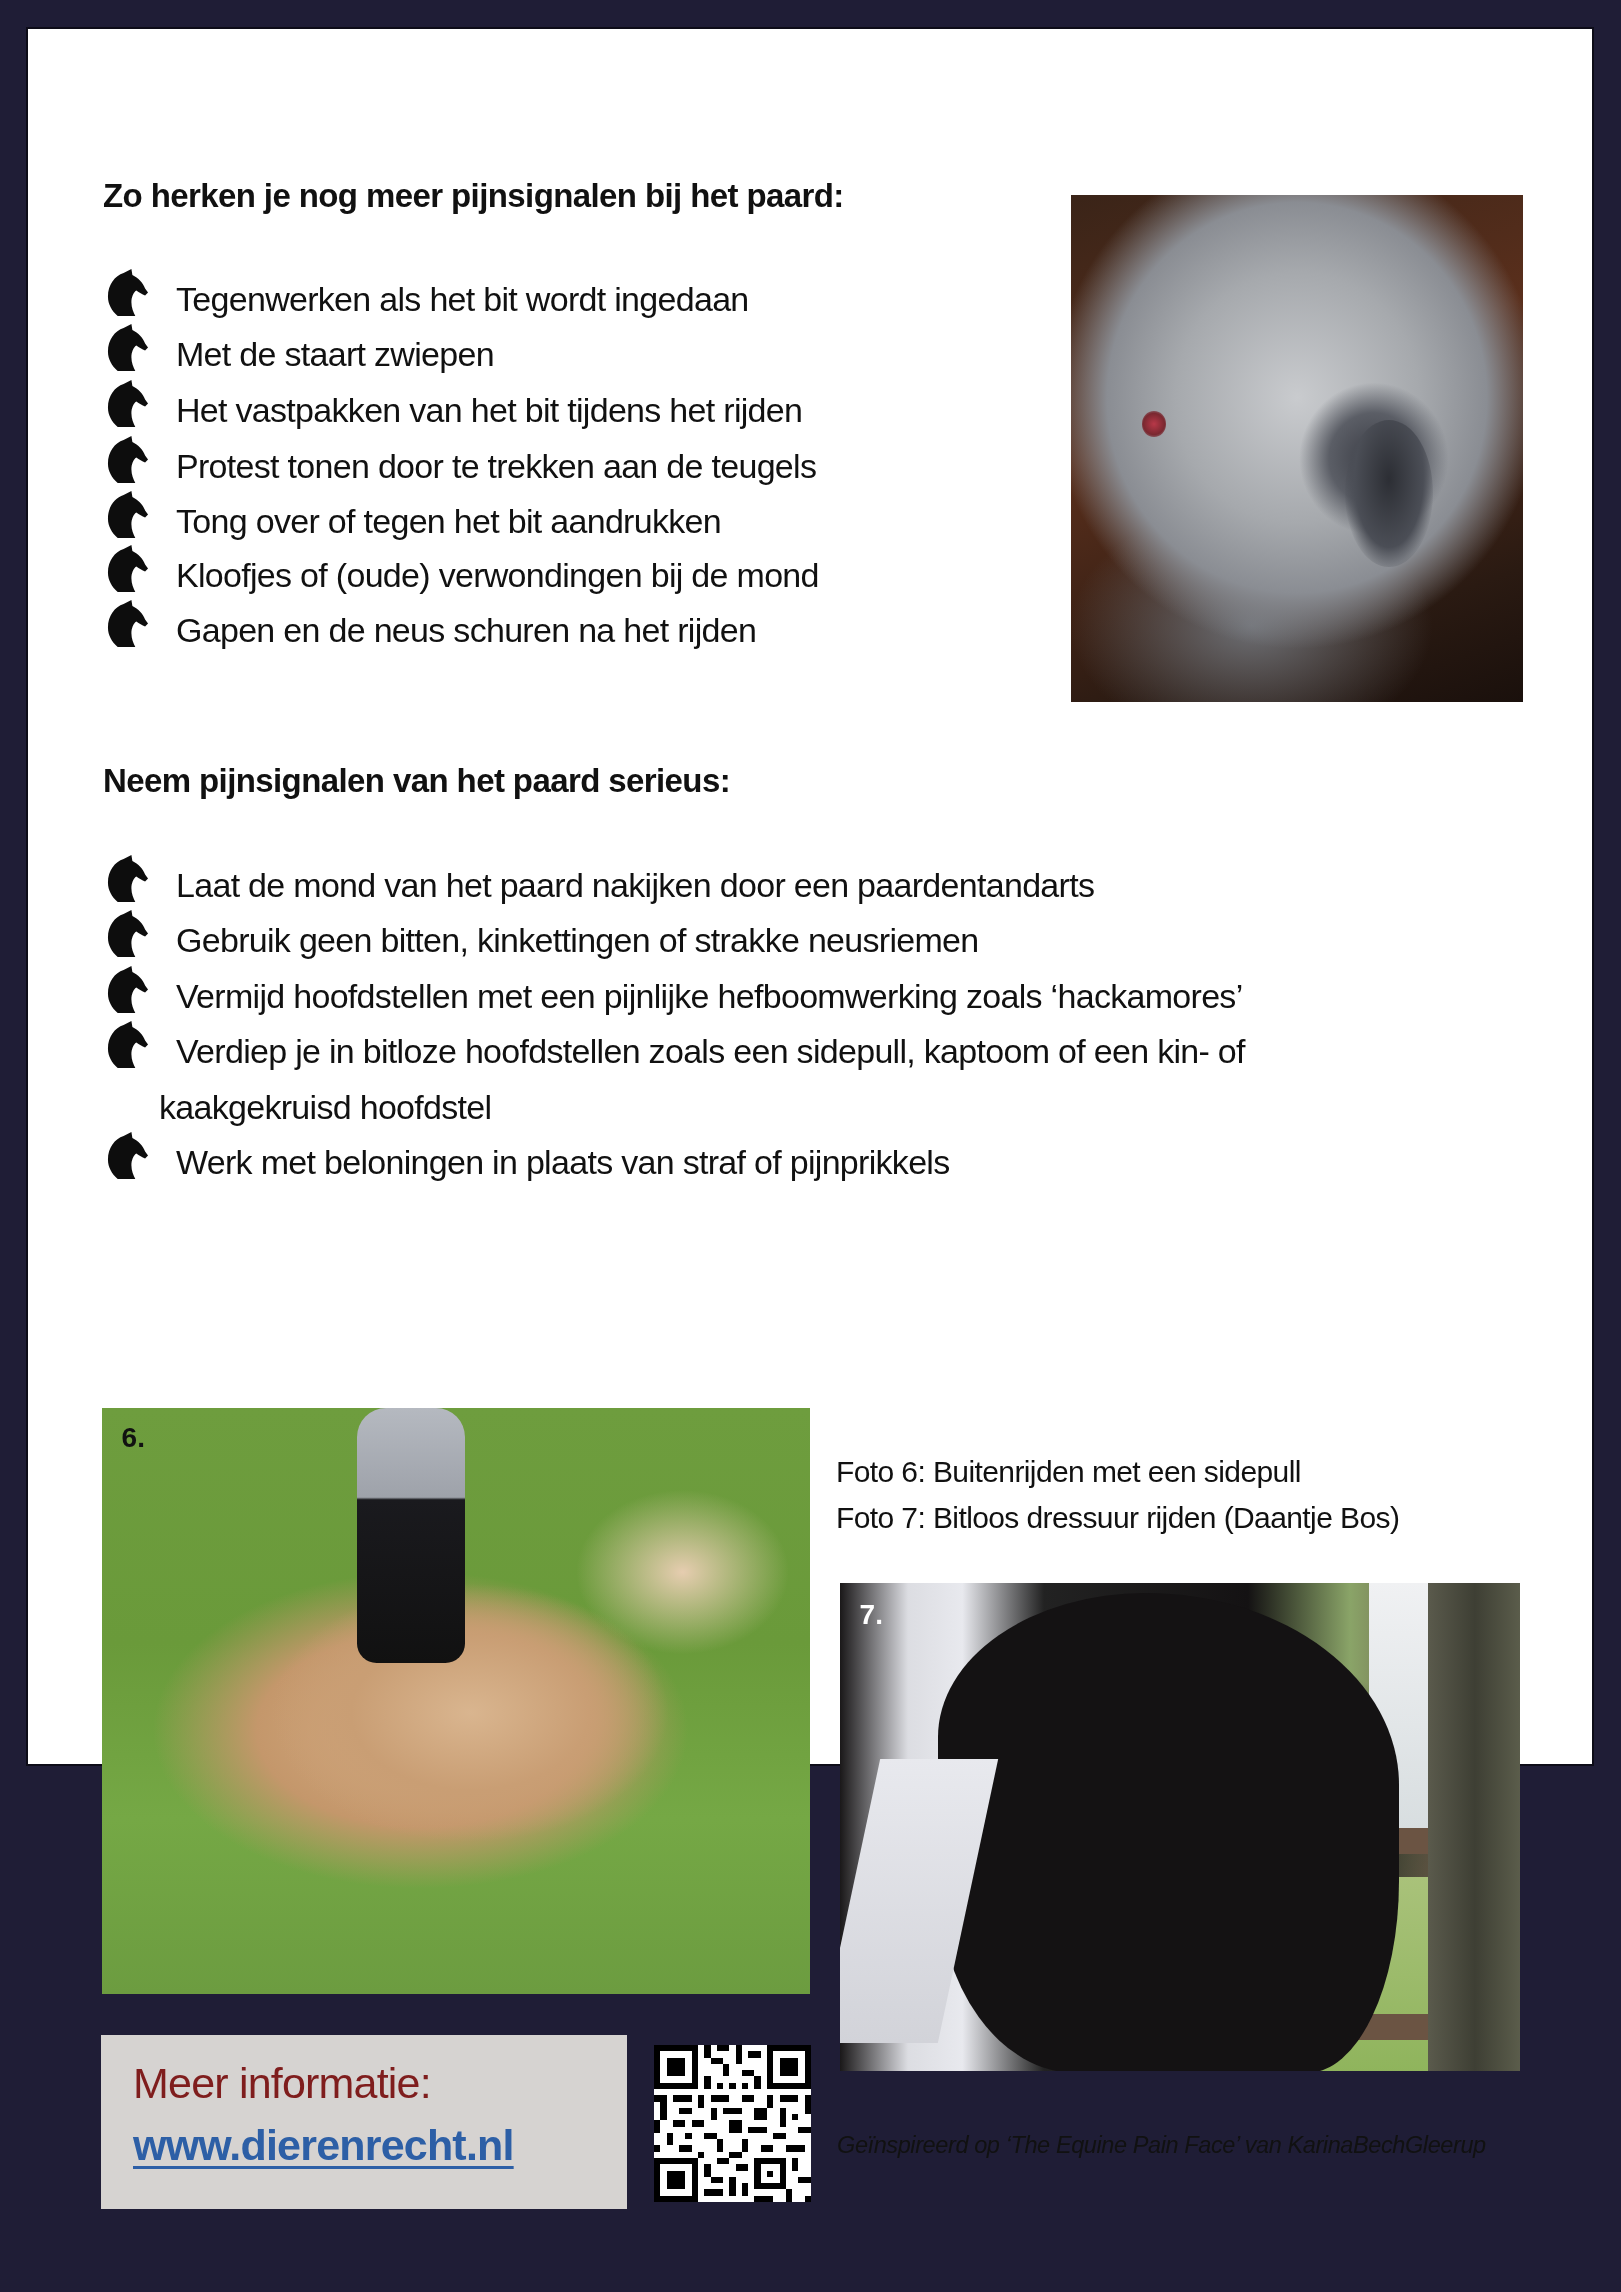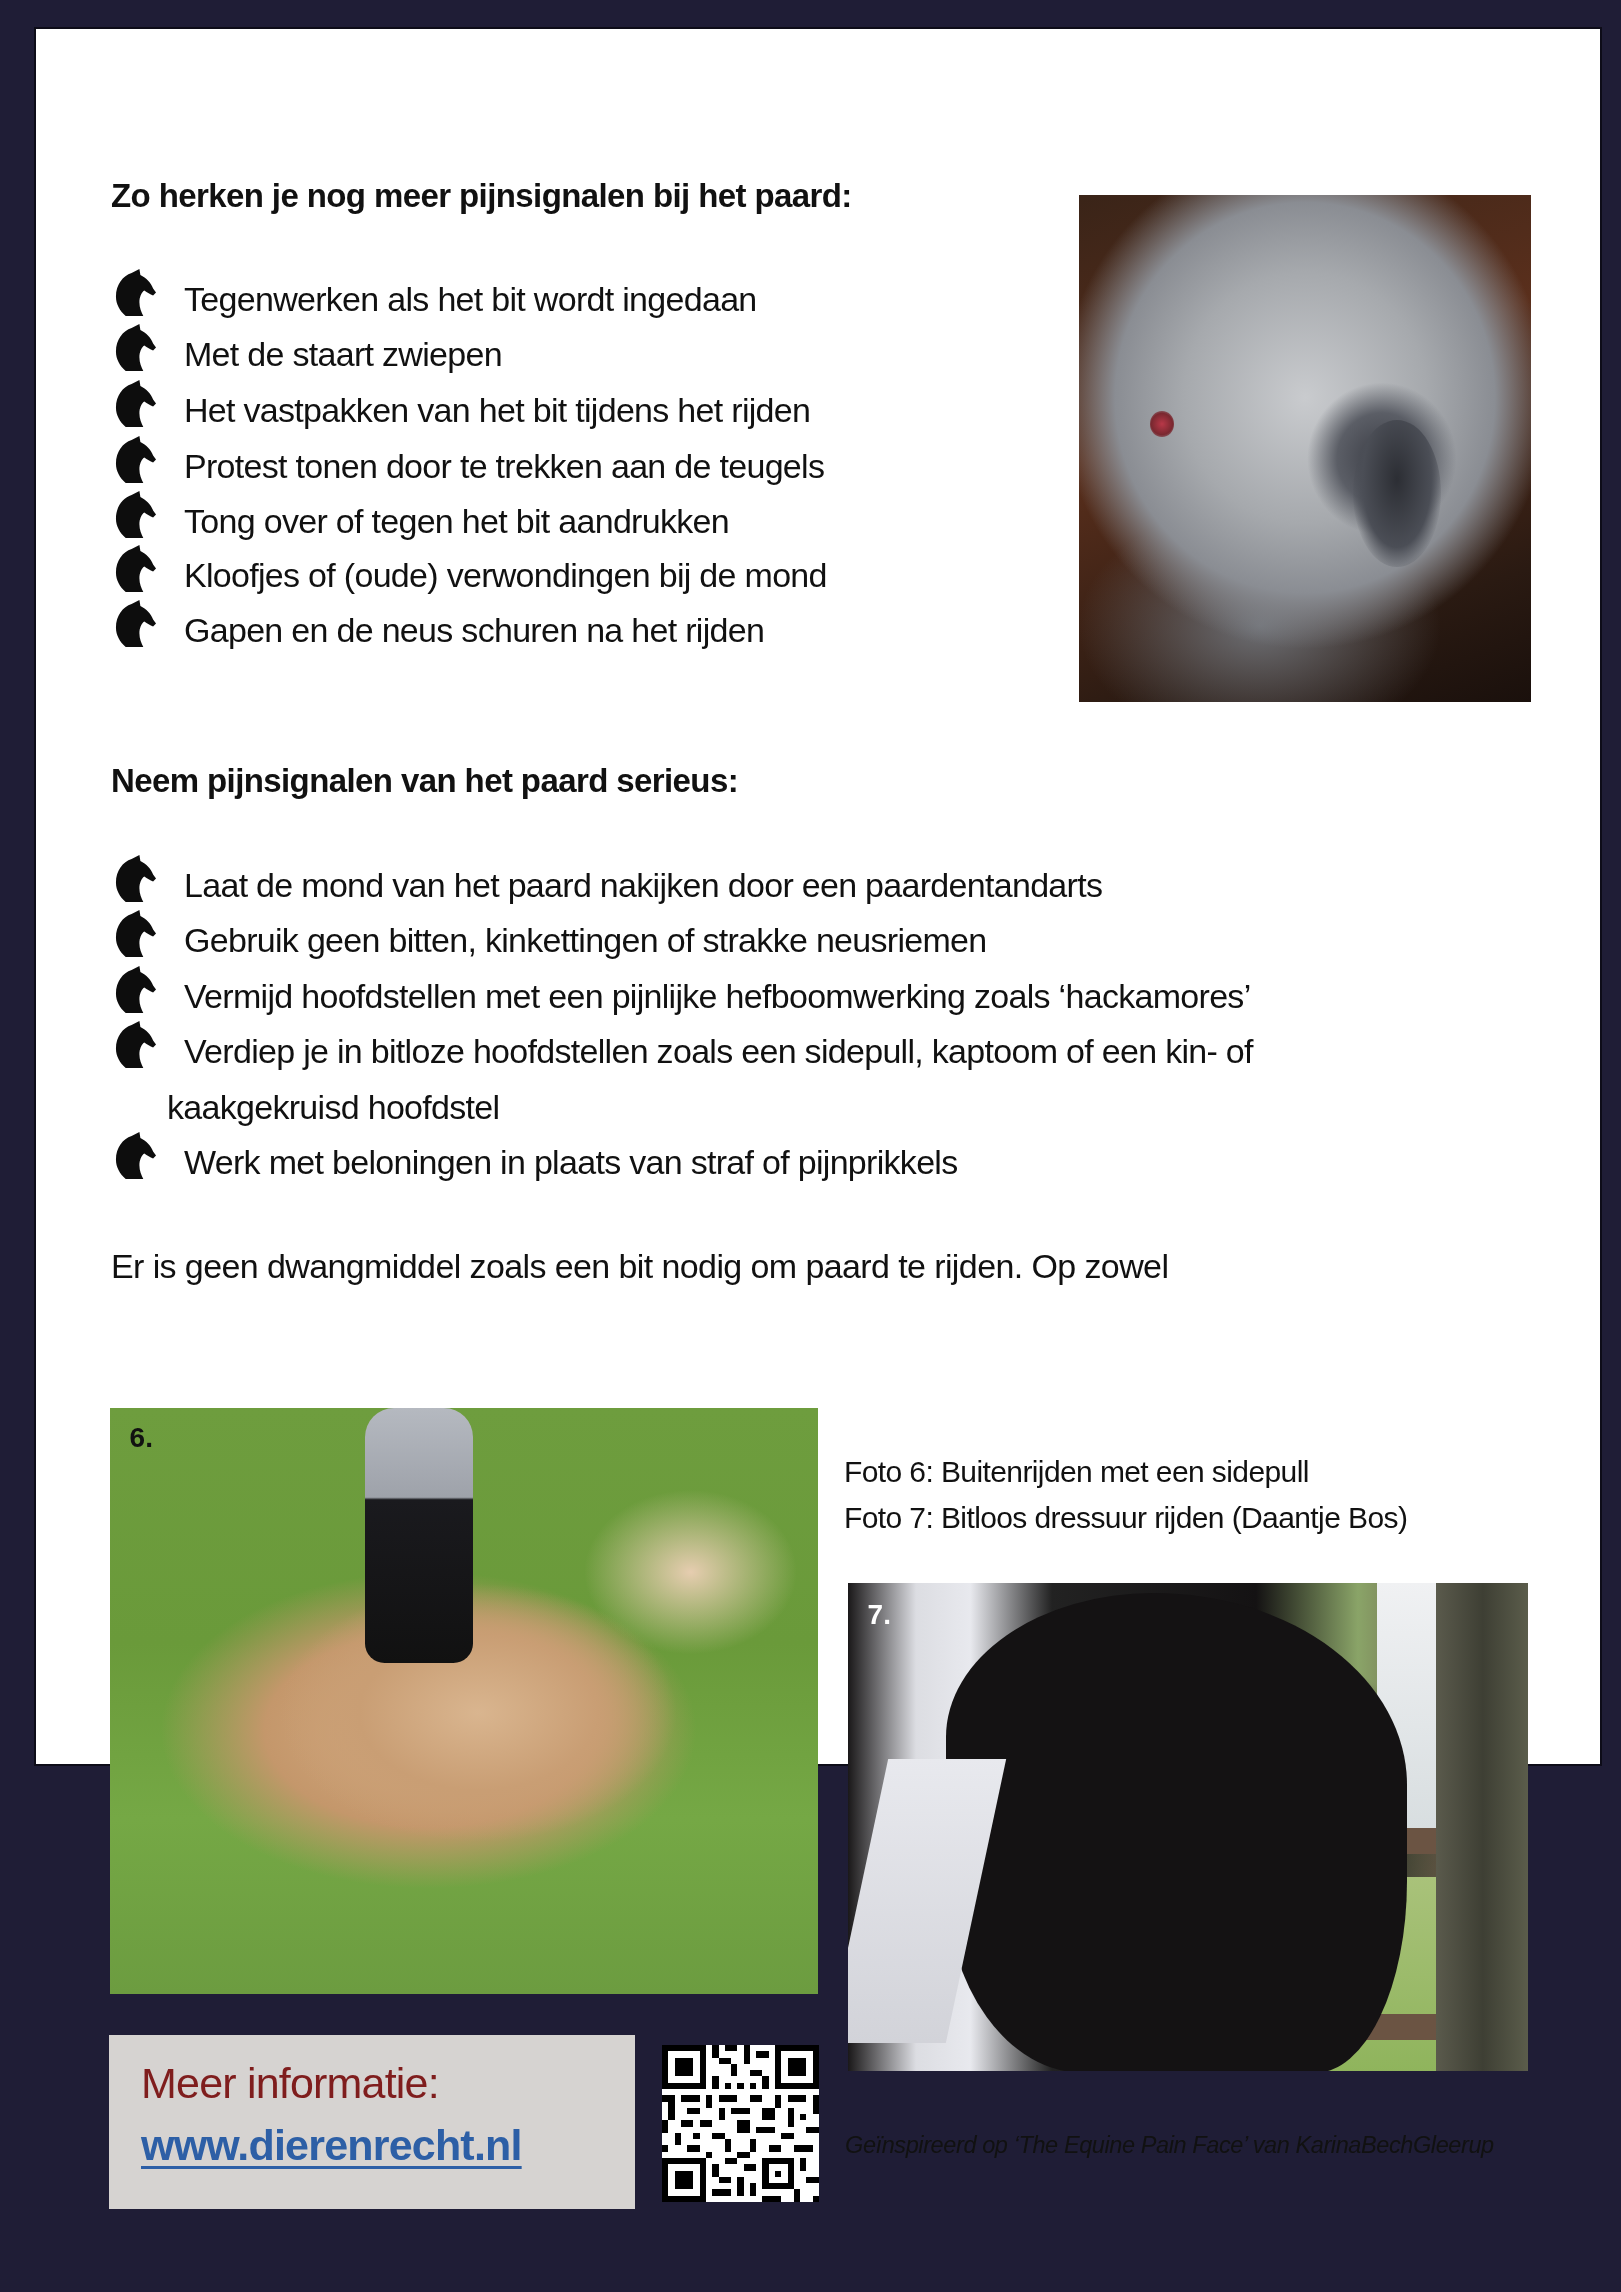--- a/index.html
+++ b/index.html
@@ -4,21 +4,21 @@
 <style>
   html, body { margin: 0; padding: 0; }
   body {
     width: 1621px; height: 2293px; overflow: hidden;
     background: #1f1d36;
     font-family: "Liberation Sans", sans-serif;
     color: #111;
     position: relative;
   }
   .sheet {
-    position: absolute; left: 36px; top: 29px; width: 1564px; height: 1735px;
+    position: absolute; left: 28px; top: 29px; width: 1564px; height: 1735px;
     background: #ffffff;
     box-shadow: 0 0 0 2px #0d0c18;
   }
   .abs { position: absolute; }
   .heading {
     font-weight: bold; font-size: 33px; letter-spacing: -0.6px;
     white-space: nowrap; line-height: 39px;
   }
   .list { position: absolute; left: 0; top: 0; }
   .li {
@@ -181,21 +181,20 @@
     </div>
     <div class="cont" style="left:131px; top:1057px;">kaakgekruisd hoofdstel</div>
     <div class="li" style="left:78px; top:1106px;">
       <svg class="horse" viewBox="0 0 44 48">
           <path d="M22 2 L26 0 L27 6 C33 9 38 14 40 20 L43 24 L40 27 C37 26 34 24 31 22 C28 24 26 29 26 34 C26 40 28 44 30 48 L12 48 C6 43 2 36 2 28 C2 16 9 7 18 4 Z" fill="#0d0d0d"></path>
         </svg>
       <span class="txt">Werk met beloningen in plaats van straf of pijnprikkels</span>
     </div>
   </div>
 
-  <div class="para" style="left:75px; top:1211px;">Er is geen dwangmiddel zoals een bit nodig om paard te rijden. Op zowel</div>
 
   <div class="photo photo-sidepull" style="left:74px; top:1379px; width:708px; height:586px;" title="Palomino horse ridden outdoors with a sidepull">
     <div class="rider"></div>
     <span class="photo-label" style="left:19.6px; top:13.7px; color:#111;">6.</span>
   </div>
 
   <div class="caption" style="left:808px; top:1423px;">
     <b>Foto 6:</b><span> Buitenrijden met een sidepull</span>
   </div>
   <div class="caption" style="left:808px; top:1469px;">

